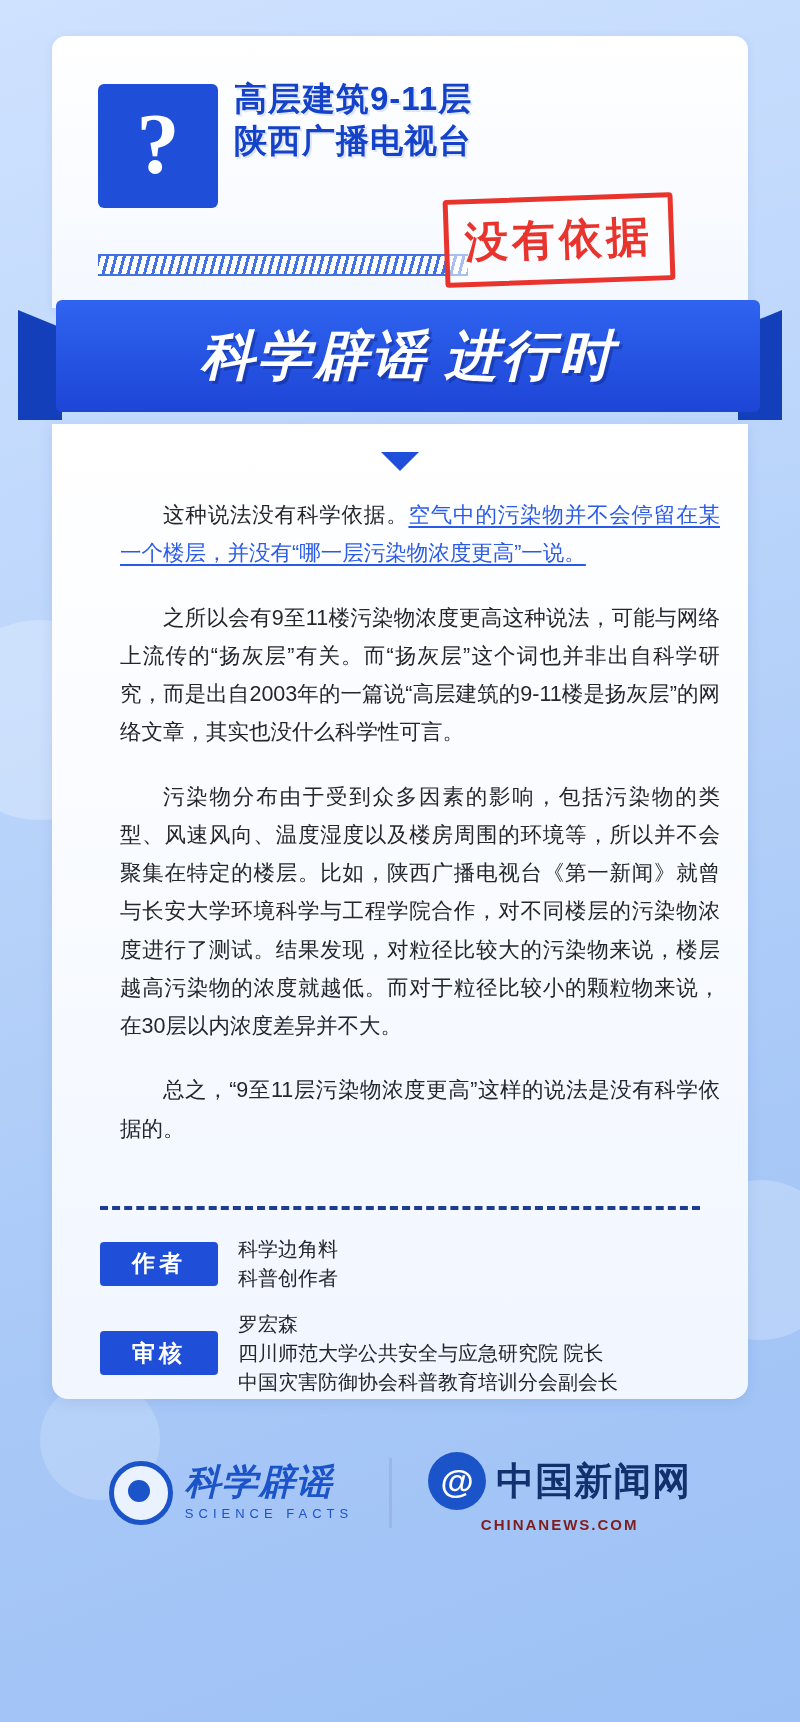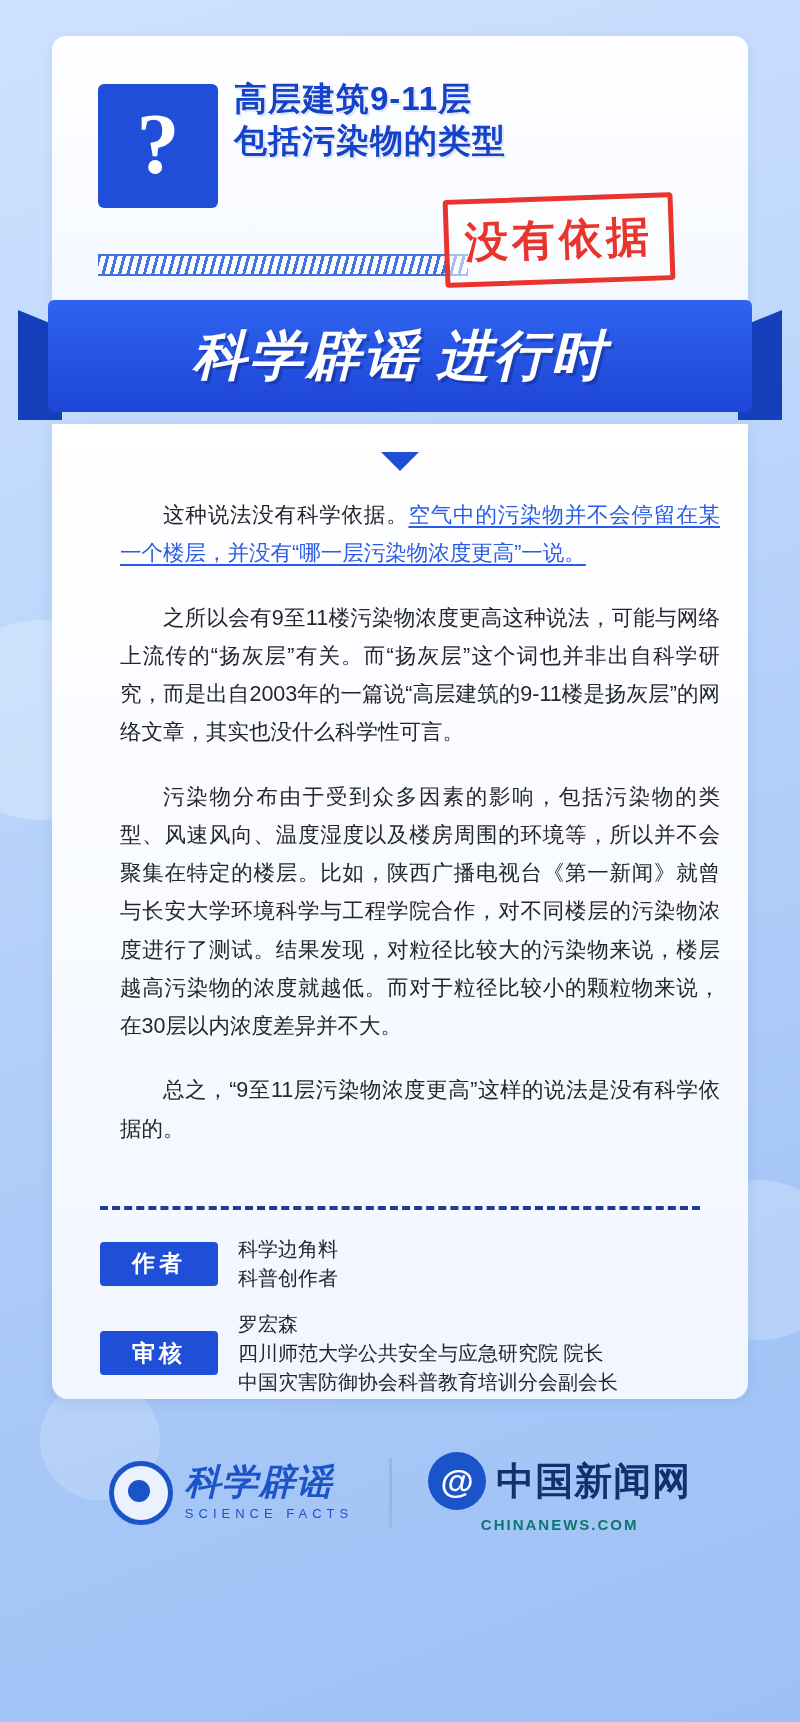--- a/index.html
+++ b/index.html
@@ -67,21 +67,21 @@
   }
 
   
   .ribbon-wrap { position:absolute; left:18px; top:300px; width:764px; height:132px; }
   .ribbon-left-fold, .ribbon-right-fold {
     position:absolute; top:10px; width:44px; height:110px; background:#143fbb;
   }
   .ribbon-left-fold { left:0; clip-path: polygon(0 0,100% 18px,100% 100%,0 100%); }
   .ribbon-right-fold { right:0; clip-path: polygon(0 18px,100% 0,100% 100%,0 100%); }
   .ribbon {
-    position:absolute; left:30px; top:0; width:704px; height:112px;
+    position:absolute; left:38px; top:0; width:704px; height:112px;
     background:linear-gradient(180deg,#2f63f0 0%, #1d45d6 100%);
     border-radius:6px;
     display:flex; align-items:center; justify-content:center;
   }
   .ribbon .rb-title {
     color:#ffffff; font-size:54px; font-weight:bold; letter-spacing:3px;
     font-style: italic;
     text-shadow: 3px 3px 0 rgba(10,30,110,0.35);
     font-family:"Liberation Serif", serif;
   }
@@ -144,38 +144,38 @@
   .divider-v { width:3px; height:70px; background:#9ab6e8; }
   .logo-right { display:flex; flex-direction:column; align-items:center; }
   .logo-right-row { display:flex; align-items:center; gap:10px; }
   .at-circle {
     width:58px;height:58px;border-radius:50%; background:#1b53c9; color:#fff;
     display:flex;align-items:center;justify-content:center; font-size:34px; font-weight:bold;
   }
   .logo-right-text {
     font-size:38px; font-weight:bold; color:#13306e; letter-spacing:1px; line-height:1;
   }
-  .logo-right-sub { font-size:15px; color:#0f766e; letter-spacing:2px; margin-top:6px; font-weight:bold; }
+  .logo-right-sub { font-size:15px; color:#7f1d1d; letter-spacing:2px; margin-top:6px; font-weight:bold; }
 </style>
 </head>
 <body>
 
 <div class="bg-decor">
   <div class="blob1"></div>
     <div class="blob2"></div>
     <div class="blob3"></div>
 </div>
 
 <div class="top-card">
   <div class="q-badge">
     <span class="qmark">?</span>
   </div>
   <div class="title-block">
     <div class="title-line">高层建筑9-11层</div>
-    <div class="title-line">包括污染物的类型</div>
+    <div class="title-line">陕西广播电视台</div>
   </div>
   <div class="hatch"></div>
   <div class="stamp">
     <span>没有依据</span>
   </div>
 </div>
 
 <div class="ribbon-wrap">
   <div class="ribbon-left-fold"></div>
   <div class="ribbon-right-fold"></div>

